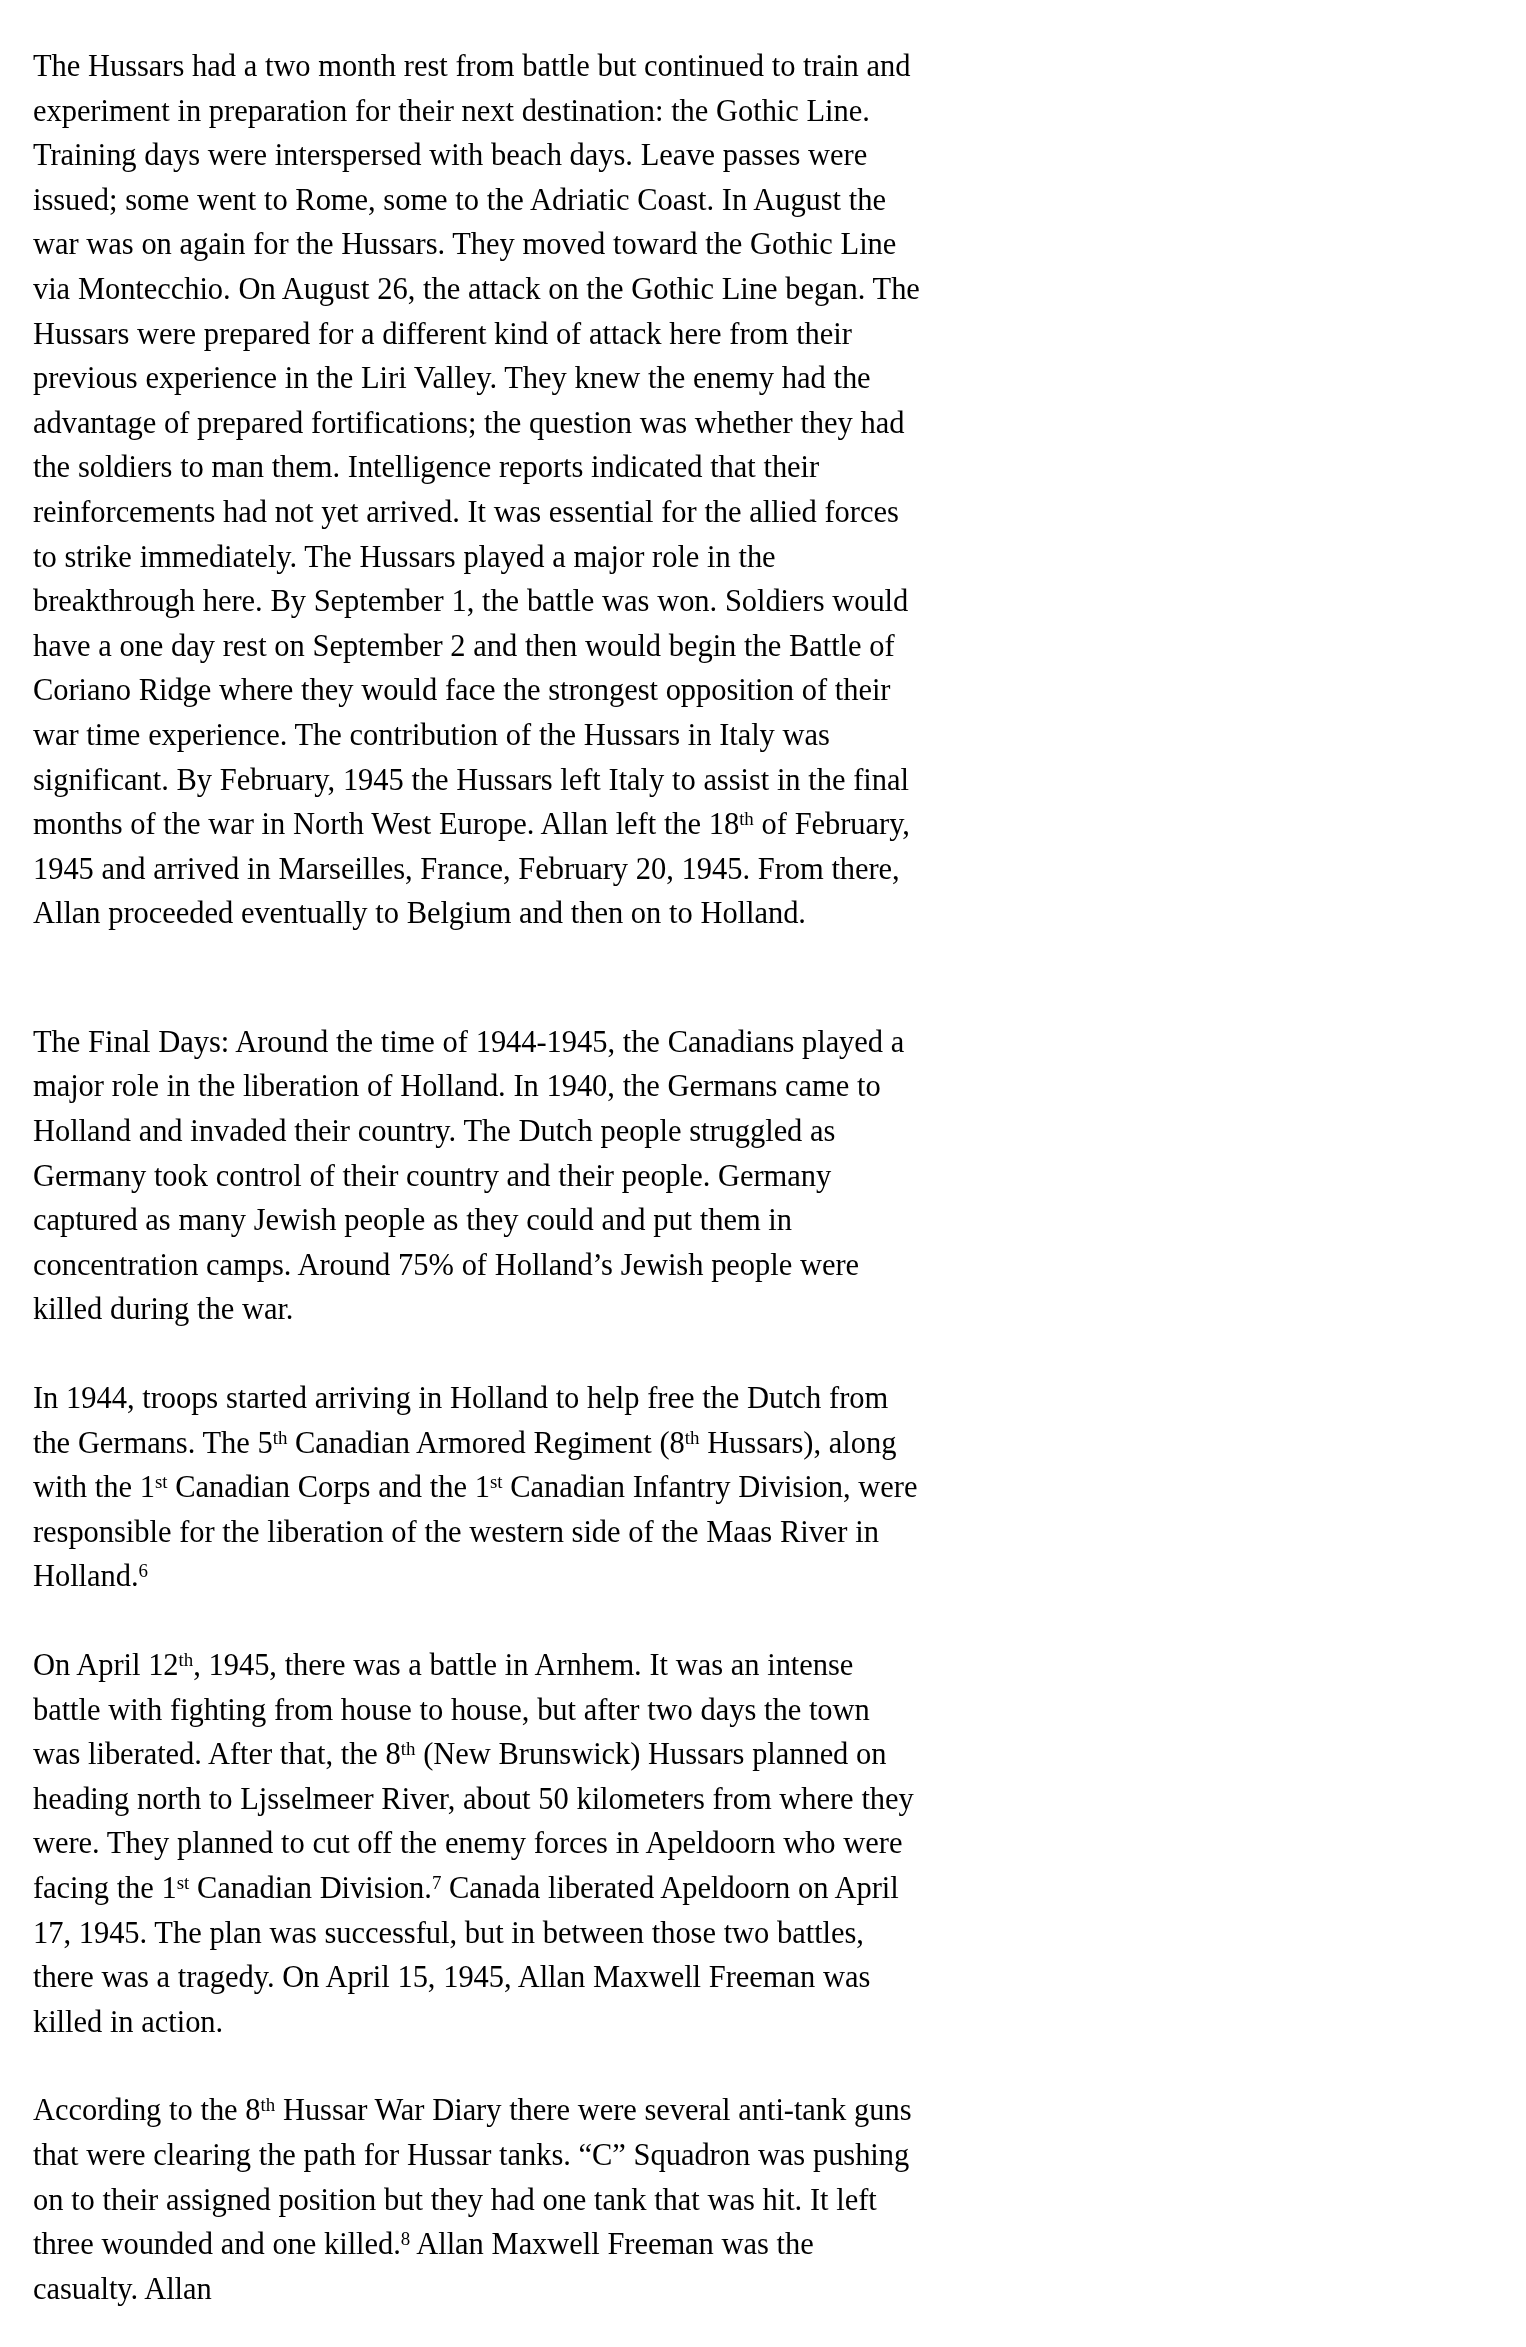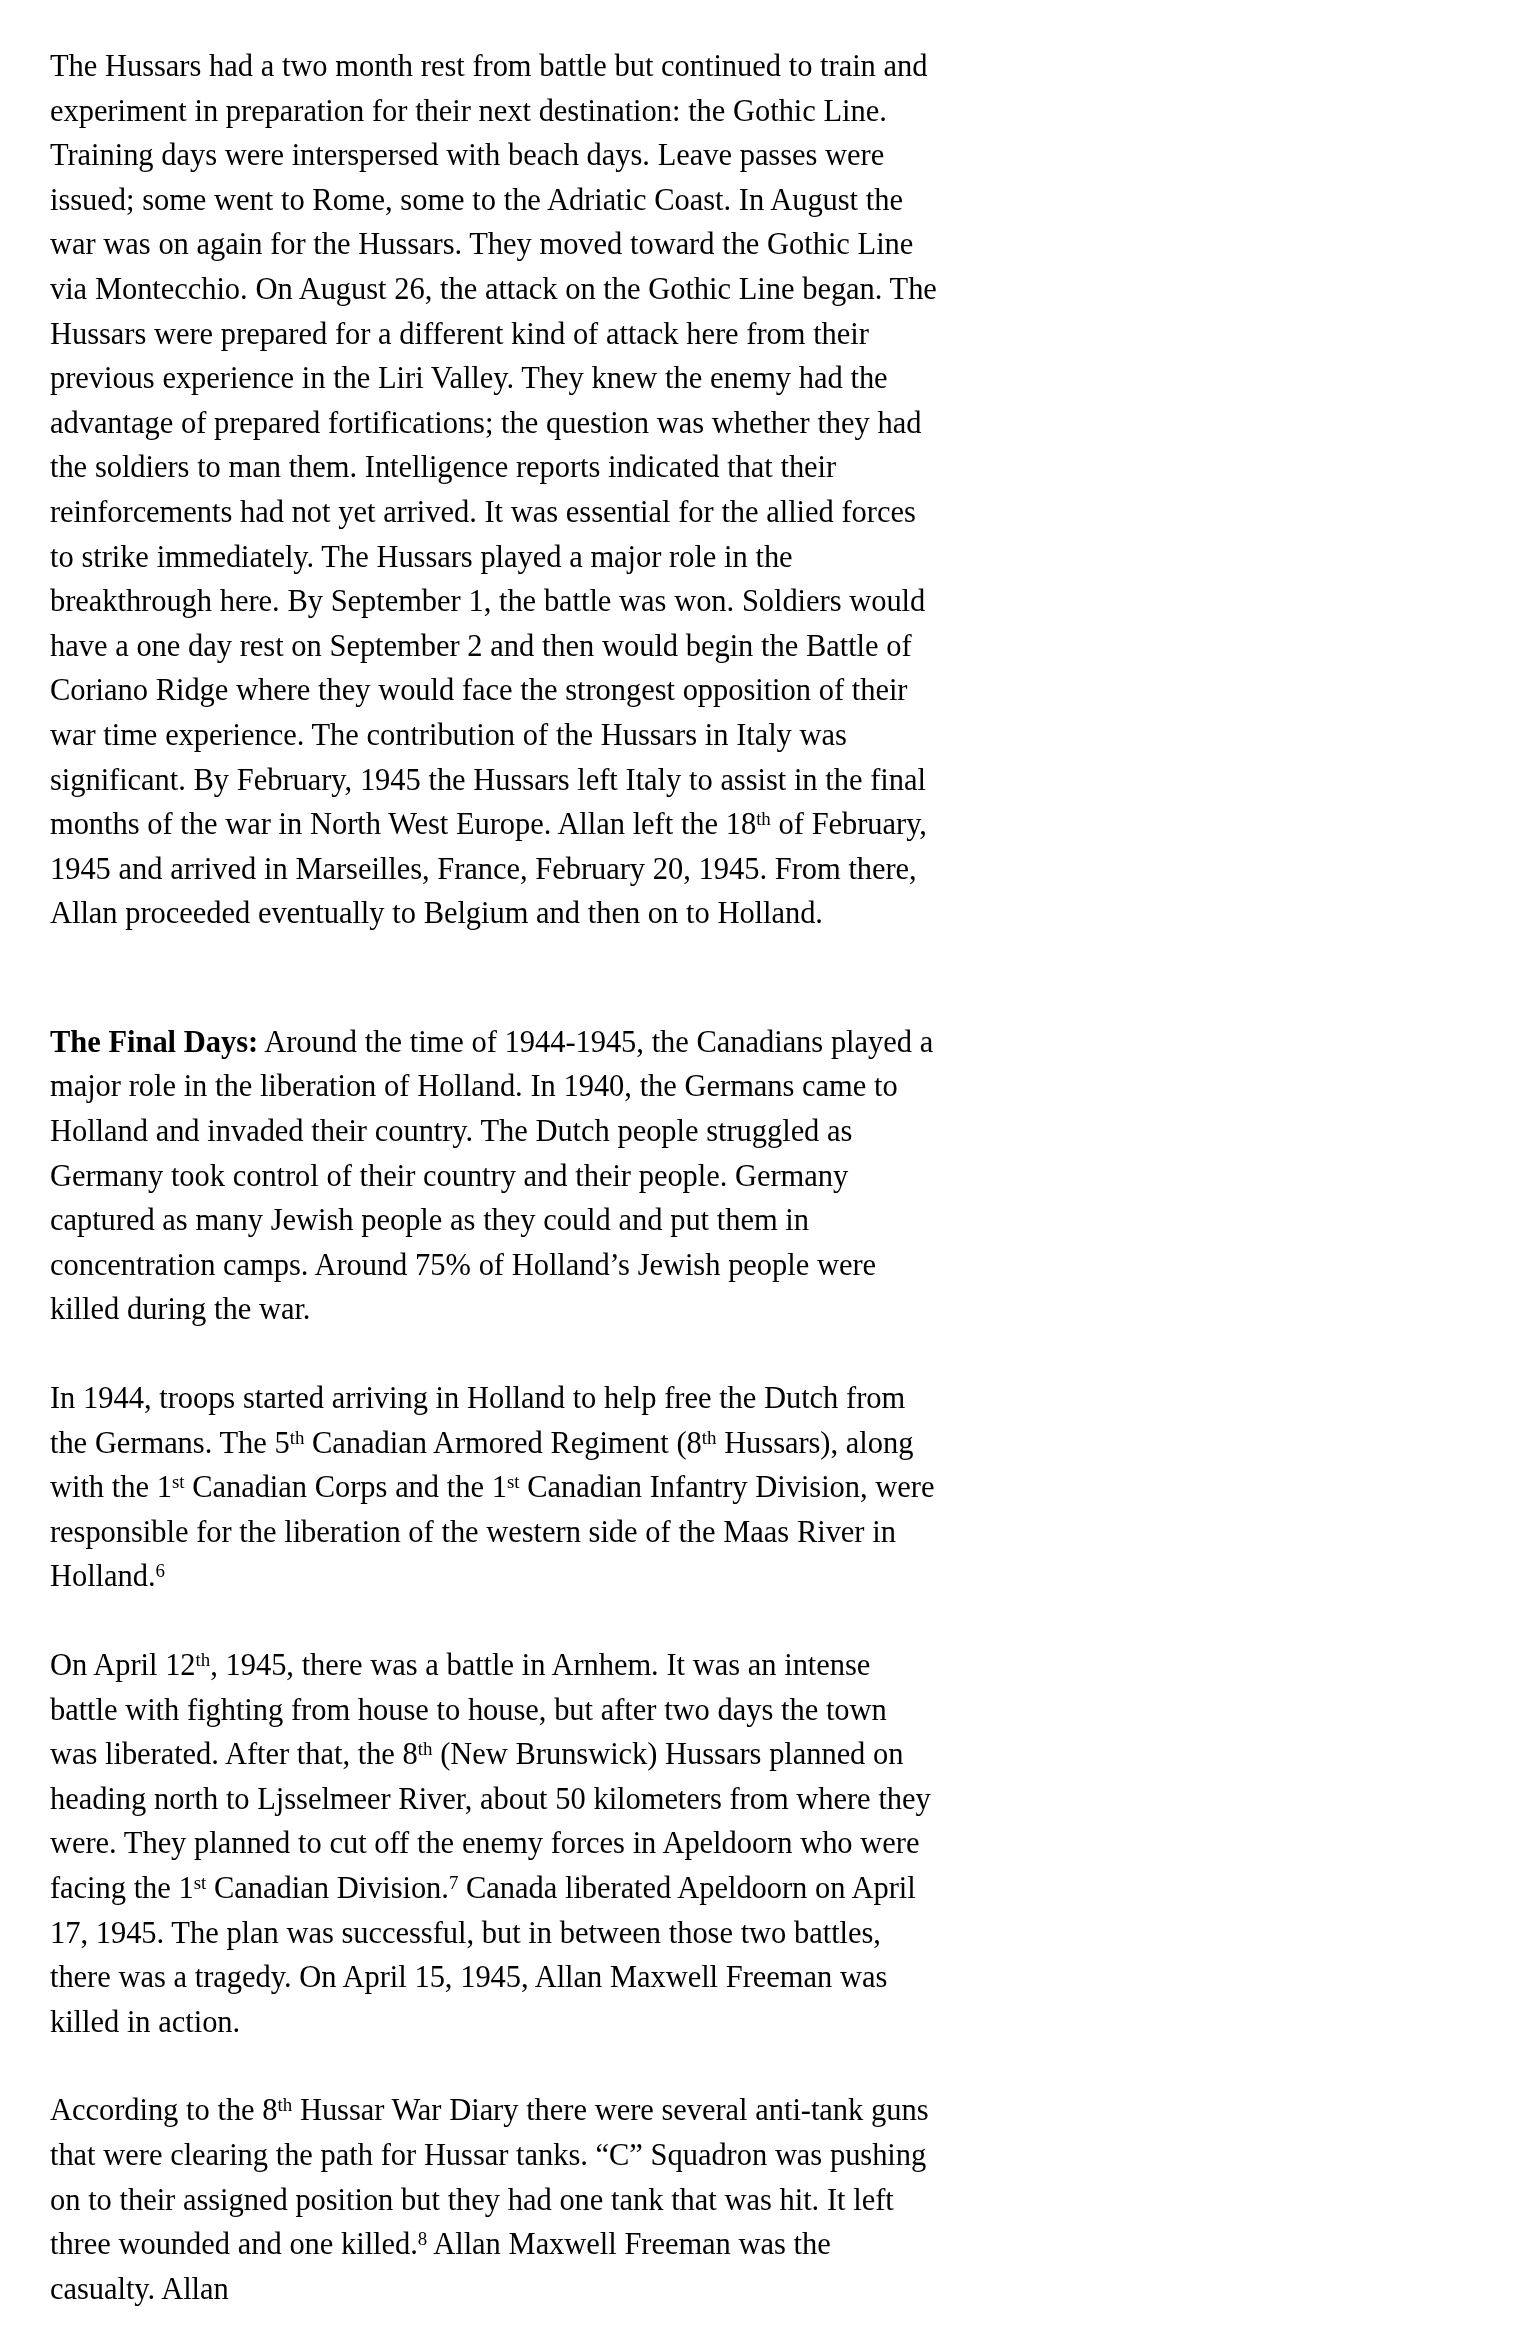--- a/index.html
+++ b/index.html
@@ -10,39 +10,39 @@
   body {
     font-family: "Liberation Serif", "DejaVu Serif", serif;
     color: #000000;
   }
   .page {
     position: relative;
     width: 1526px;
     height: 2347px;
     background: #ffffff;
     box-sizing: border-box;
-    padding: 44px 88px 0 50px;
+    padding: 44px 88px 0 33px;
     overflow: hidden;
   }
   .doc-body {
     width: 888px;
     margin: 0;
   }
   p.para {
     margin: 0;
     font-size: 30.5px;
     line-height: 44.6px;
     text-align: left;
     letter-spacing: -0.05px;
     word-spacing: 0.2px;
     -webkit-font-smoothing: antialiased;
   }
   .gap-large { height: 84px; }
   .gap-small { height: 44px; }
-  .bold { font-weight: bold; }
+  .bold { font-weight: normal; }
   sup {
     font-size: 0.62em;
     vertical-align: 0.46em;
     line-height: 0;
   }
 </style>
 </head>
 <body>
 
 <div class="page">

